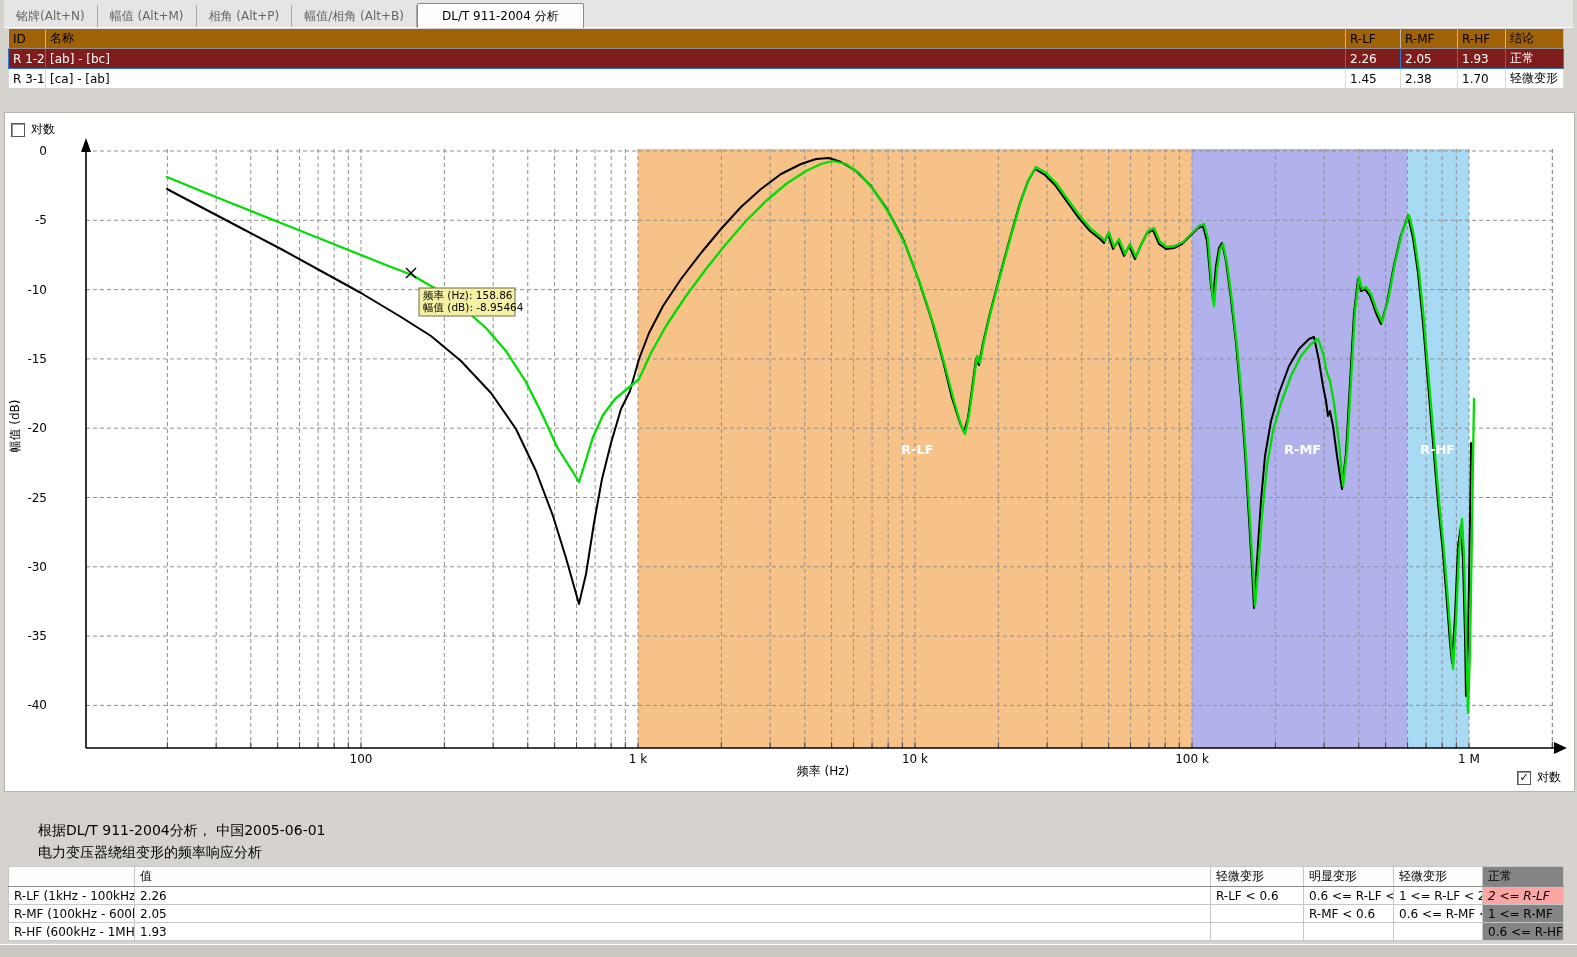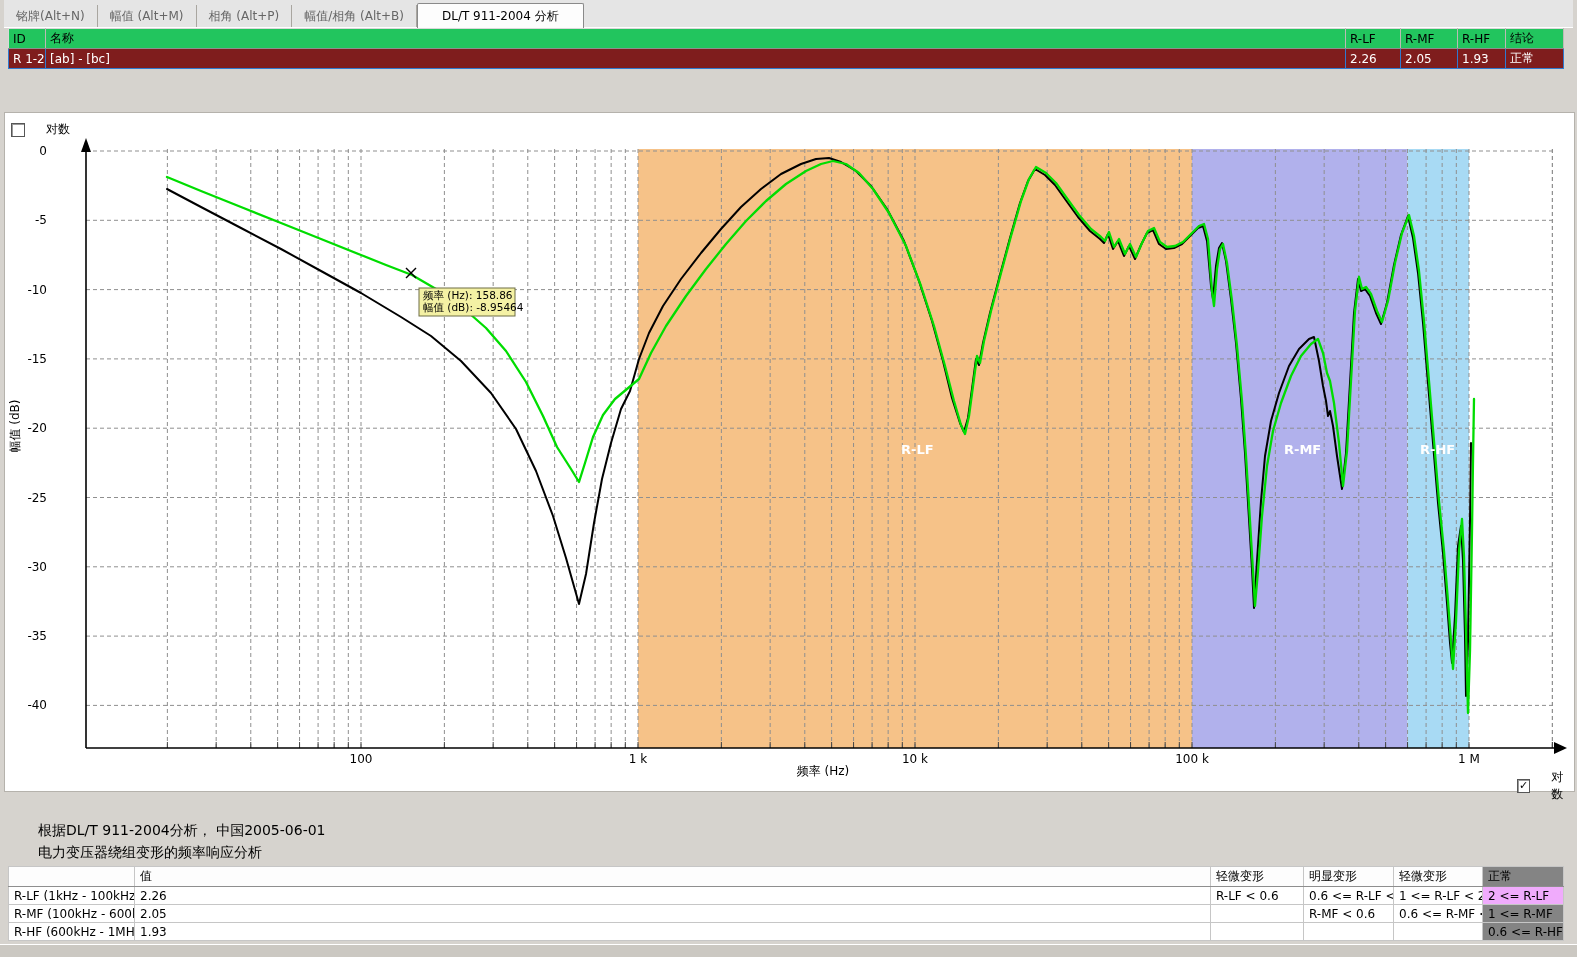--- a/index.html
+++ b/index.html
@@ -23,32 +23,32 @@
     background:#fdfdfd;color:#000;border:1px solid #8a8a8a;border-bottom:none;
     border-radius:2px 2px 0 0;padding:4px 24px;margin-bottom:-1px;
   }
   
   table{border-collapse:collapse;table-layout:fixed;background:#fff;}
   .rtable{position:absolute;left:8px;top:28px;width:1555px;border:1px solid #8e8e8e;}
   .rtable th,.rtable td{
     border:1px solid #d9d9d9;font-weight:normal;text-align:left;
     padding:1px 4px;height:16px;font-size:12px;overflow:hidden;white-space:nowrap;
   }
-  .rtable th{background:#22c55e;border-bottom:1px solid #8e8e8e;border-right:1px solid #bdbab4;}
+  .rtable th{background:#a16207;border-bottom:1px solid #8e8e8e;border-right:1px solid #bdbab4;}
   .rtable tr.sel td{color:#fff;border-color:#2f7ad0;}
   .atable{position:absolute;left:8px;top:866px;width:1555px;border:1px solid #8e8e8e;}
   .atable th,.atable td{
     border:1px solid #c6c6c6;font-weight:normal;text-align:left;
     padding:1px 5px;height:15px;font-size:12px;overflow:hidden;white-space:nowrap;
   }
   .atable th{background:#fdfdfd;border-bottom:1px solid #8e8e8e;}
   
   .chart-panel{position:absolute;left:4px;top:112px;width:1569px;height:678px;background:#fff;border:1px solid #b5b2ac;}
   svg.chart{position:absolute;left:-4px;top:-112px;}
-  .cb{position:absolute;display:flex;align-items:center;gap:21px;font-size:12px;color:#000;}
+  .cb{position:absolute;display:flex;align-items:center;gap:6px;font-size:12px;color:#000;}
   .cb .box{
     width:12px;height:12px;background:#fff;border:1px solid #565656;
     box-shadow:inset 1px 1px 0 #9a9a9a;font-size:11px;line-height:11px;
     text-align:center;font-weight:bold;color:#000;
   }
   
   .foot-line{position:absolute;left:10px;font-size:14px;color:#000000;white-space:nowrap;margin-left:28px;}
   .hscroll{
     position:absolute;left:0;top:944px;width:1577px;height:13px;
     background:#cbc8c2;border-top:1px solid #fff;box-shadow:inset 0 -1px 0 #8e8e8e;
@@ -85,20 +85,28 @@
       </tr>
     </thead>
   <tbody>
       <tr class="sel" style="background: #7f1d1d; margin-left: 28px;">
         <td>R 1-2</td>
         <td>[ab] - [bc]</td>
         <td>2.26</td>
         <td>2.05</td>
         <td>1.93</td>
         <td>正常</td>
+      </tr>
+      <tr>
+        <td>R 3-1</td>
+        <td>[ca] - [ab]</td>
+        <td>1.45</td>
+        <td>2.38</td>
+        <td>1.70</td>
+        <td>轻微变形</td>
       </tr>
     </tbody>
 </table>
 
 <div class="chart-panel">
   <svg class="chart" width="1577" height="957" viewBox="0 0 1577 957">
       <defs>
         <clipPath id="plotclip">
           <rect x="85" y="140" width="1470" height="607"></rect>
         </clipPath>
@@ -276,21 +284,21 @@
         <th style="background: rgb(132, 132, 132);">正常</th>
       </tr>
     </thead>
   <tbody>
       <tr>
         <td>R-LF (1kHz - 100kHz)</td>
         <td>2.26</td>
         <td>R-LF &lt; 0.6</td>
         <td>0.6 &lt;= R-LF &lt; 1</td>
         <td>1 &lt;= R-LF &lt; 2</td>
-        <td style="background: #f0abfc;">2 &lt;= R-LF</td>
+        <td style="background: #fca5a5; font-style: italic;">2 &lt;= R-LF</td>
       </tr>
       <tr>
         <td>R-MF (100kHz - 600kHz)</td>
         <td>2.05</td>
         <td></td>
         <td>R-MF &lt; 0.6</td>
         <td>0.6 &lt;= R-MF &lt; 1</td>
         <td style="background: rgb(132, 132, 132);">1 &lt;= R-MF</td>
       </tr>
       <tr>

